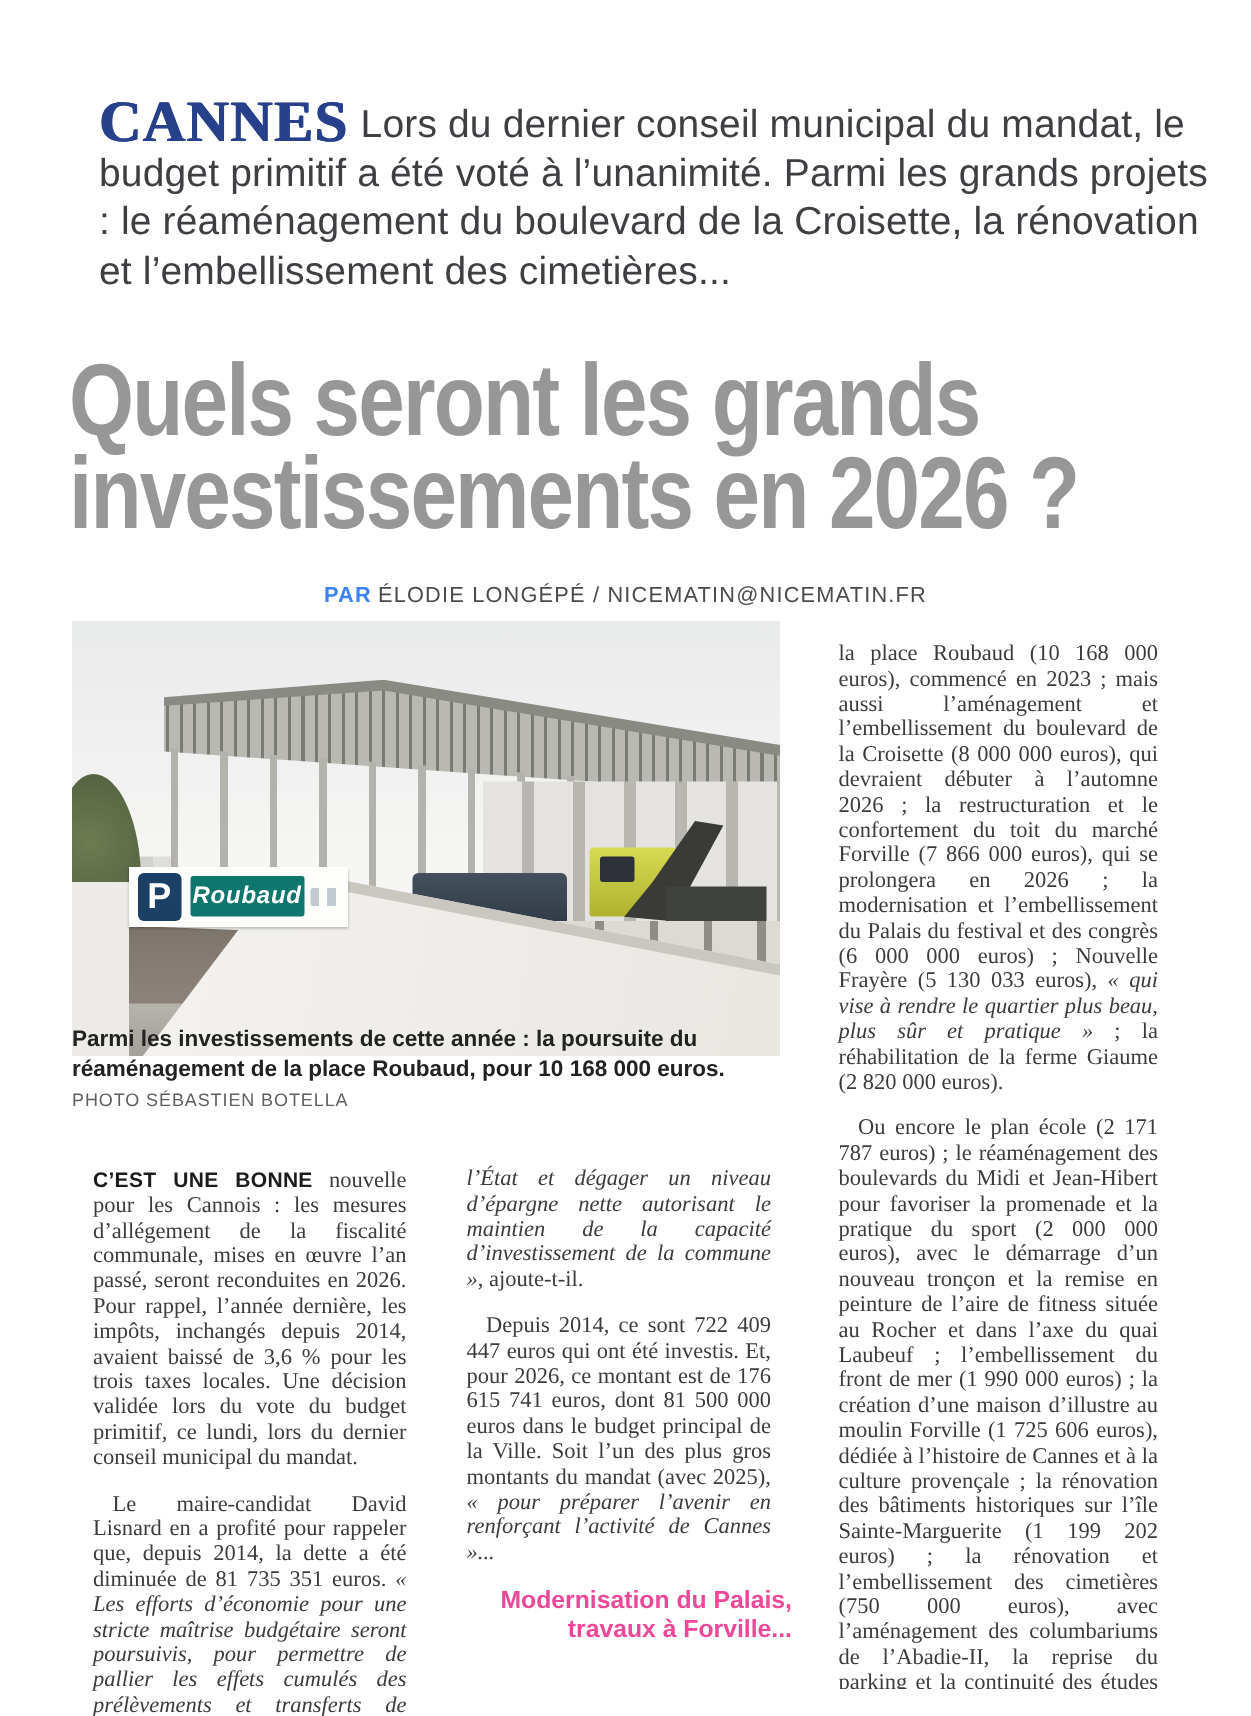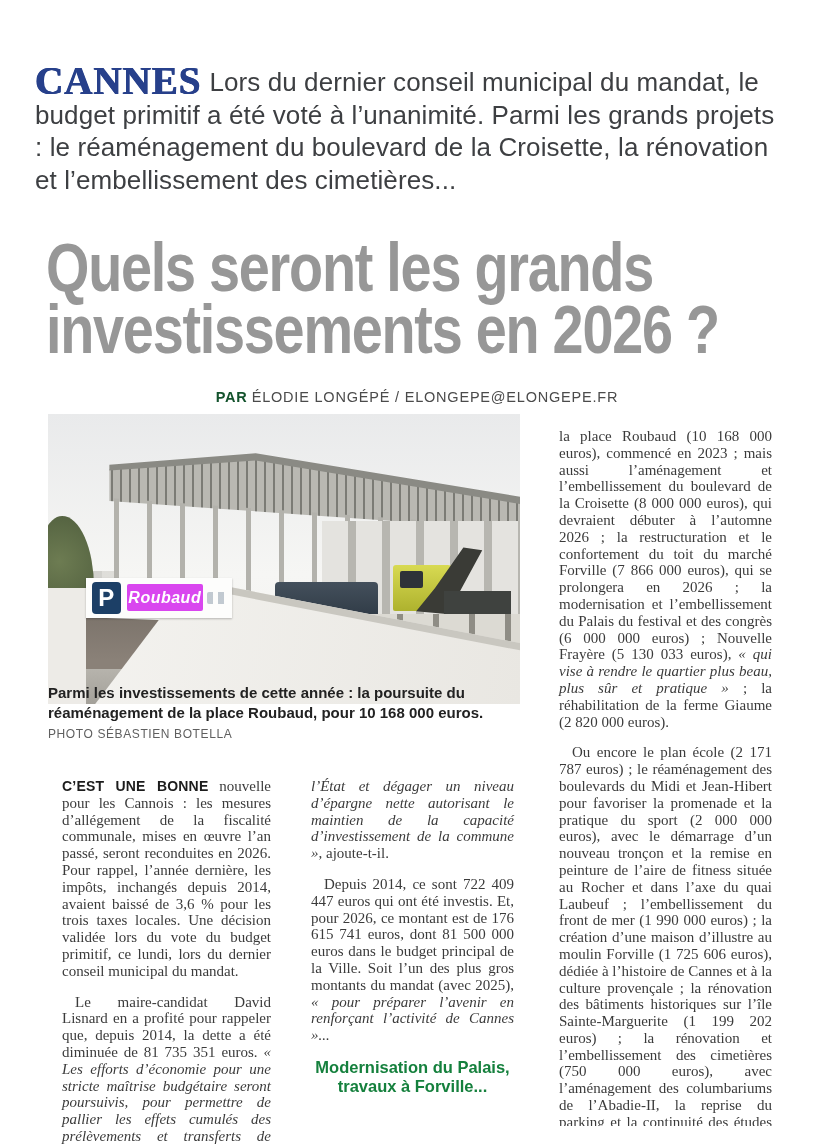--- a/index.html
+++ b/index.html
@@ -1,35 +1,35 @@
 <!DOCTYPE html>
 <html lang="fr"><head>
 <meta charset="utf-8">
 <style>
   html,body{margin:0;padding:0;background:#ffffff;}
   .page{position:relative;width:834px;height:1144px;background:#fff;overflow:hidden;
         font-family:"Liberation Sans",sans-serif;color:#3c3c3c;}
 
   
-  .kicker{position:absolute;left:35px;top:40px;width:744px;
+  .kicker{position:absolute;left:66px;top:40px;width:744px;
           font-size:26px;line-height:32.5px;color:#3d3f42;letter-spacing:0.1px;}
   .kicker .town{font-family:"Liberation Serif",serif;font-weight:bold;
           color:#27408b;font-size:39px;letter-spacing:1px;line-height:30px;
           text-shadow:0.7px 0 0 #27408b, -0.4px 0 0 #27408b;margin-right:8px;vertical-align:-3px;}
 
   
   .headline{position:absolute;left:46px;top:190px;width:980px;
             transform:scaleX(0.82);transform-origin:left top;
             font-weight:bold;font-size:68px;line-height:62px;color:#979797;
             letter-spacing:-1.5px;}
 
   
   .byline{position:absolute;left:0;top:374px;width:834px;text-align:center;
           font-size:14.5px;letter-spacing:0.8px;color:#4b4b4b;}
-  .byline b{color:#14532d;font-weight:bold;margin-right:4px;}
+  .byline b{color:#3b82f6;font-weight:bold;margin-right:4px;}
 
   
   .photo{position:absolute;left:48px;top:414px;width:472px;height:290px;overflow:hidden;
          background:linear-gradient(#e9eaeb, #f6f6f4 55%, #f2f1ee);}
   .photo *{position:absolute;}
   .ph-bgbuild{left:0;top:54%;width:14%;height:14%;
          background:repeating-linear-gradient(90deg,#c9c8c3 0 10px,#d9d8d3 10px 22px);opacity:.8;}
   .ph-tree{left:-12px;top:35%;width:58px;height:130px;border-radius:45% 55% 40% 50%;
          background:radial-gradient(circle at 40% 35%,#6d7c52,#4c5a3b 70%);}
   .ph-roof{left:0;top:0;width:100%;height:100%;
@@ -61,56 +61,56 @@
          background:linear-gradient(#3e3933,#8a8178 85%);
          clip-path:polygon(0 70%,100% 72%,100% 100%,0 100%);}
   .ph-road{left:0;top:88%;width:40%;height:12%;
          background:linear-gradient(#b6b3ac,#a4a19a);}
   .ph-wallleft{left:0;top:60%;width:8%;height:40%;background:#edebe7;}
   .ph-sign{left:8%;top:56.5%;width:31%;height:14%;background:#fdfdfc;
          box-shadow:0 1px 2px rgba(0,0,0,.25);}
   .ph-sign-p{left:4%;top:10%;width:20%;height:80%;background:#1c3f66;border-radius:4px;
          color:#fff;font-weight:bold;font-size:24px;display:flex;align-items:center;
          justify-content:center;position:absolute;}
-  .ph-sign-band{left:28%;top:16%;width:52%;height:66%;background:#d946ef;border-radius:2px;
+  .ph-sign-band{left:28%;top:16%;width:52%;height:66%;background:#0f766e;border-radius:2px;
          color:#fff;font-weight:bold;font-style:italic;font-size:16px;display:flex;
          align-items:center;justify-content:center;letter-spacing:0.5px;position:absolute;}
   .ph-sign-logos{left:83%;top:35%;width:14%;height:30%;position:absolute;
          background:repeating-linear-gradient(90deg,#9aa7b4 0 6px,rgba(0,0,0,0) 6px 11px);
          opacity:.6;border-radius:2px;}
 
   
   .caption{position:absolute;left:48px;top:668px;width:476px;
            font-size:15px;line-height:20px;font-weight:bold;color:#222;}
   .caption .credit{font-weight:normal;font-size:12px;color:#5f5f5f;letter-spacing:0.6px;}
 
   
   .col{position:absolute;font-family:"Liberation Serif",serif;font-size:15px;
        line-height:16.8px;color:#3b3b3b;text-align:justify;hyphens:auto;-webkit-hyphens:auto;}
   .col p{margin:14px;}
   .col p.indent{text-indent:13px;}
   .col span.italic{font-style:italic;}
   .col span.leadin{font-family:"Liberation Sans",sans-serif;font-weight:bold;
        font-size:14px;color:#1c1c1c;letter-spacing:0.2px;}
   .col h3.subhead{font-family:"Liberation Sans",sans-serif;font-weight:bold;
-       font-size:16.5px;line-height:19px;color:#15803d;margin:11px 0 5px 0;text-align:center;}
+       font-size:16.5px;line-height:19px;color:#ec4899;margin:11px 0 5px 0;text-align:right;}
   .col1{left:48px;top:764px;width:237px;height:380px;overflow:hidden;}
   .col2{left:297px;top:764px;width:231px;height:380px;overflow:hidden;}
   .col3{left:545px;top:414px;width:241px;height:712px;overflow:hidden;}
 </style>
 </head>
 <body>
 
 <div class="page">
 
   <p class="kicker"><span class="town">CANNES</span><span>Lors du dernier conseil municipal du mandat, le budget primitif a été voté à l’unanimité. Parmi les grands projets : le réaménagement du boulevard de la Croisette, la rénovation et l’embellissement des cimetières...</span></p>
 
   <h1 class="headline"><span>Quels seront les grands</span><br><span>investissements en 2026 ?</span></h1>
 
-  <p class="byline"><b>PAR</b><span>ÉLODIE LONGÉPÉ / ELONGEPE@ELONGEPE.FR</span></p>
+  <p class="byline"><b>PAR</b><span>ÉLODIE LONGÉPÉ / NICEMATIN@NICEMATIN.FR</span></p>
 
   <div class="photo">
     <div class="ph-bgbuild"></div>
     <div class="ph-tree"></div>
     <div class="ph-roof"></div>
     <div class="ph-rooftop"></div>
     <div class="ph-cols"></div>
     <div class="ph-facade"></div>
     <div class="ph-equip"></div>
     <div class="ph-truck"></div>

